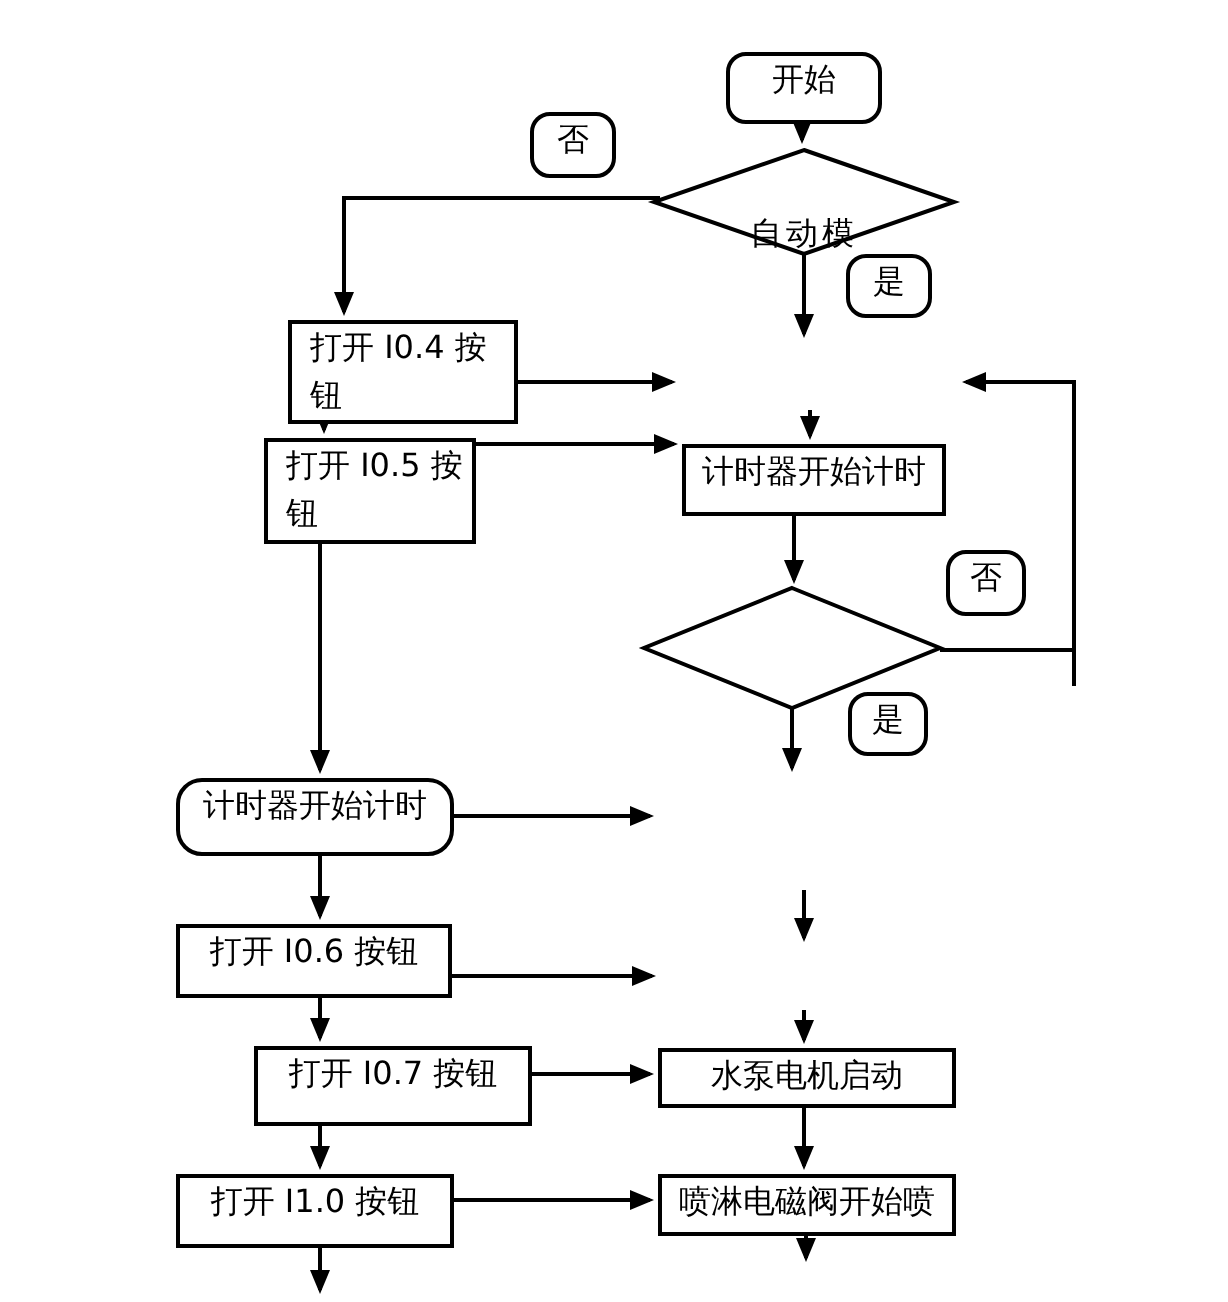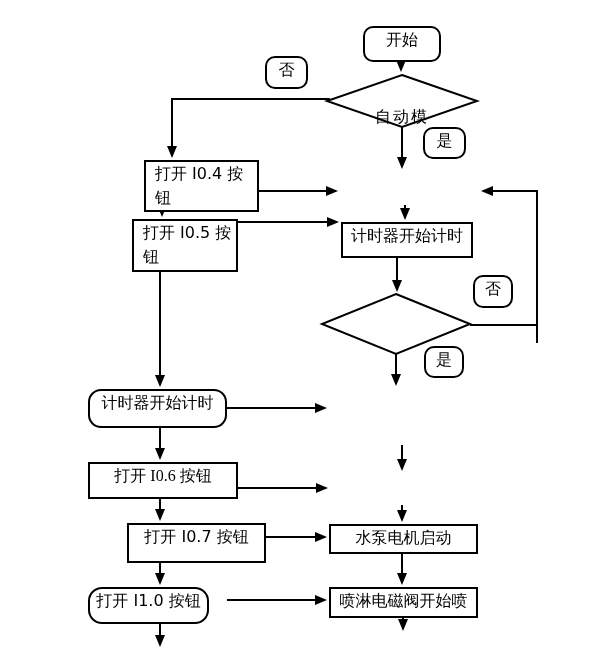--- a/index.html
+++ b/index.html
@@ -80,21 +80,21 @@
   <div class="node rounded" style="left:473px; top:275px; width:40px;  height:33px;"><span>否</span></div>
   <div class="node rounded" style="left:424px; top:346px; width:40px;  height:32px;"><span>是</span></div>
 
   <div class="dlabel" style="left:327px; top:84px;  width:150px; height:34px;margin-top:16px;">自动模</div>
 
   <div class="node left-text" style="left:112px; top:160px; width:115px; height:52px;"><span>打开 I0.4 按
 钮</span></div>
   <div class="node left-text" style="left:100px; top:219px; width:106px; height:53px;"><span>打开 I0.5 按
 钮</span></div>
   <div class="node" style="left:88px;  top:389px; width:139px; height:39px;border-radius:13px;"><span>计时器开始计时</span></div>
-  <div class="node" style="left:88px;  top:462px; width:150px; height:37px;font-family:Liberation Serif, serif;"><span>打开 I0.6 按钮</span></div>
+  <div class="node" style="left:88px;  top:462px; width:138px; height:37px;"><span>打开 I0.6 按钮</span></div>
   <div class="node" style="left:88px;  top:523px; width:139px; height:40px;margin-left:39px;"><span>打开 I0.7 按钮</span></div>
-  <div class="node" style="left:88px;  top:587px; width:121px; height:37px;border-radius:14px;"><span>打开 I1.0 按钮</span></div>
+  <div class="node" style="left:88px;  top:587px; width:139px; height:37px;"><span>打开 I1.0 按钮</span></div>
 
   <div class="node" style="left:341px; top:222px; width:132px; height:36px;"><span>计时器开始计时</span></div>
   <div class="node" style="left:329px; top:587px; width:149px; height:31px;"><span>喷淋电磁阀开始喷</span></div>
   <div class="node" style="left:329px; top:524px; width:149px; height:30px;"><span>水泵电机启动</span></div>
 
 </div>
 
 </body></html>

